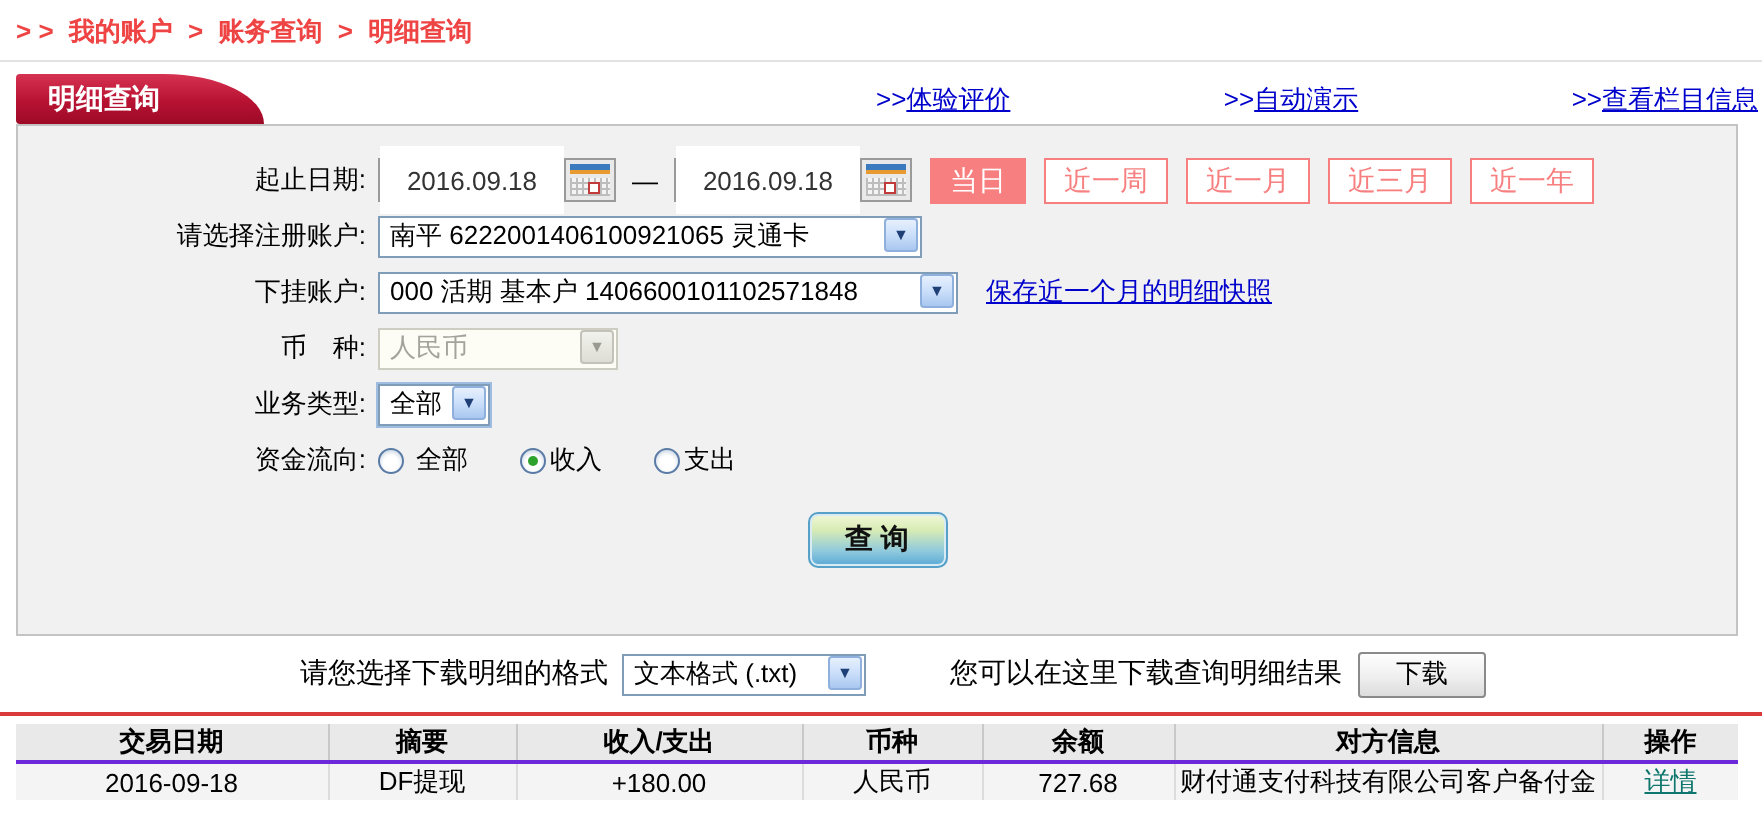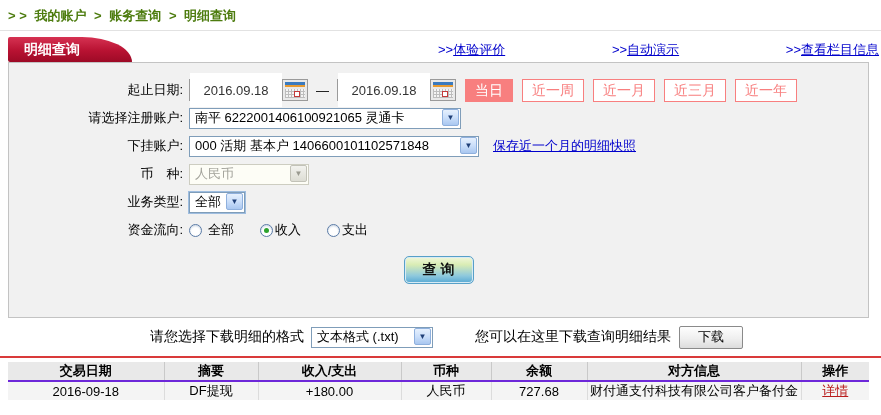--- a/index.html
+++ b/index.html
@@ -1,20 +1,20 @@
 <!DOCTYPE html>
 <html><head>
 <meta charset="utf-8">
 <style>
   * { margin:0; padding:0; box-sizing:border-box; }
   body { font-family:"Liberation Sans","DejaVu Sans",sans-serif; background:#fff; }
   .page { position:relative; width:881px; height:415px; background:#fff; overflow:hidden; font-size:13px; }
 
   
-  .breadcrumb { position:absolute; top:7px; left:8px; color:#4d7c0f; font-weight:bold; font-size:13px; }
+  .breadcrumb { position:absolute; top:7px; left:8px; color:#ef4444; font-weight:bold; font-size:13px; }
   .breadcrumb span { margin-right:4px; }
   .crumb { cursor:pointer; }
 
   .top-divider { position:absolute; top:30px; left:0; width:881px; height:1px; background:#e2e2e2; }
 
   
   .tab { position:absolute; left:8px; top:37px; width:124px; height:25px;
          background:linear-gradient(180deg,#d63252 0%,#b81232 55%,#9d0a26 100%);
          border-radius:2px 50px 0 2px / 2px 25px 0 2px;
          color:#fff; font-weight:bold; font-size:14px; line-height:25px; padding-left:16px; }
@@ -93,21 +93,21 @@
   .red-rule { position:absolute; top:356px; left:0; width:881px; height:2px; background:#d93a3a; }
 
   
   .result-table { position:absolute; top:362px; left:8px; width:861px; border-collapse:collapse; font-size:13px; table-layout:fixed; }
   .result-table th { background:#e9e9e9; font-weight:bold; height:19px; text-align:center; color:#000;
                      border-left:1px solid #c9c9c9; border-bottom:2px solid #6d28d9; }
   .result-table th:first-child { border-left:none; }
   .result-table td { background:#f4f4f4; height:19px; text-align:center; color:#000; border-left:1px solid #dcdcdc; }
   .result-table td:first-child { border-left:none; }
   .amount { color:#cc0000; }
-  .detail-link { color:#b91c1c; text-decoration:underline; cursor:pointer; }
+  .detail-link { color:#0f766e; text-decoration:underline; cursor:pointer; }
 </style>
 </head>
 <body>
 
 <div class="page">
 
   <div class="breadcrumb">
     <span>&gt; &gt;</span>
     <span class="crumb">我的账户</span>
     <span>&gt;</span>

